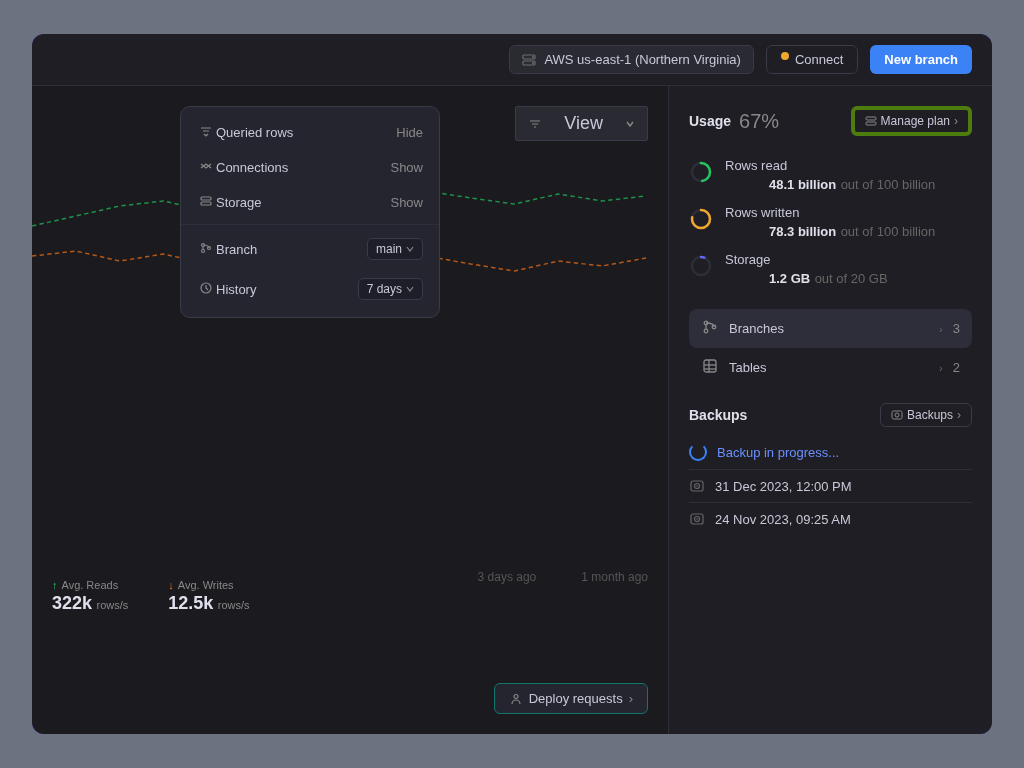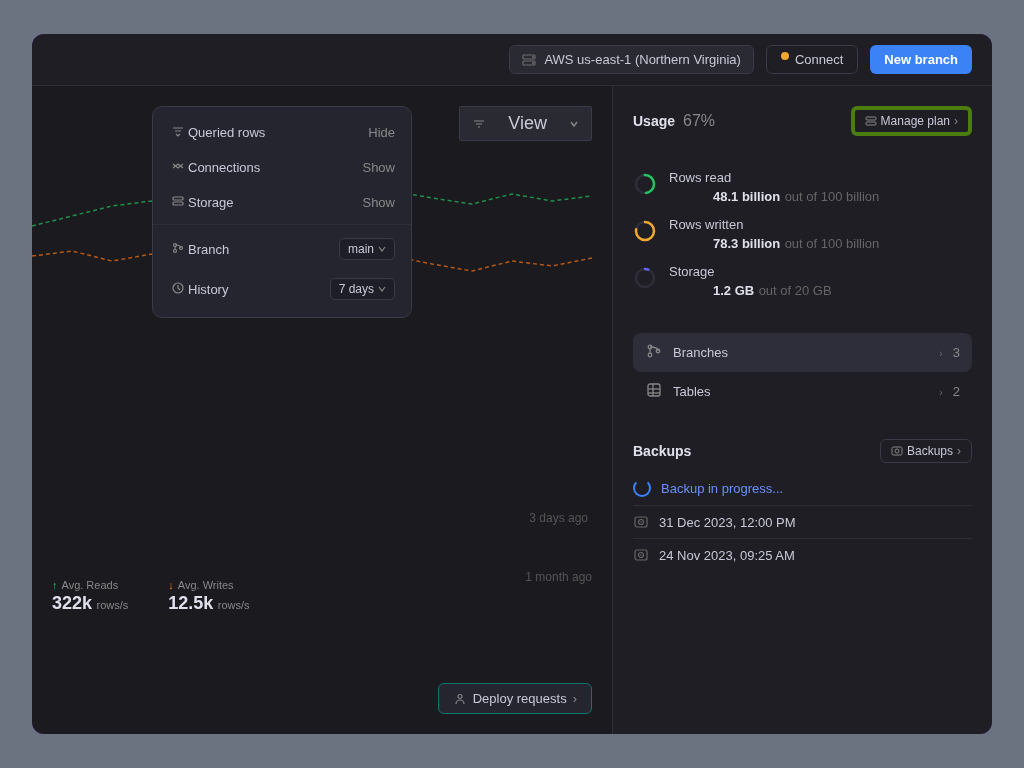--- a/index.html
+++ b/index.html
@@ -211,48 +211,48 @@
       color: #c8c8d8;
       font-size: 13px;
       cursor: pointer;
     }
     .timeline-item {
       color: #555;
       font-size: 12px;
     }
     
     .right-panel {
-      width: 380px;
+      width: 324px;
       background: #1e1e24;
       border-left: 1px solid #2e2e38;
       overflow-y: auto;
       padding: 20px;
       display: flex;
       flex-direction: column;
-      gap: 28px;
+      gap: 16px;
     }
     
     .usage-header {
       display: flex;
       align-items: center;
       justify-content: space-between;
     }
     .usage-title-row {
       display: flex;
       align-items: center;
       gap: 8px;
     }
     .usage-title {
       color: #e0e0ec;
       font-size: 14px;
       font-weight: 600;
     }
     .usage-pct {
       color: #888;
-      font-size: 16px;
+      font-size: 20px;
     }
     .manage-plan-btn {
       display: flex;
       align-items: center;
       gap: 4px;
       background: transparent;
       border: 4px solid #4d7c0f;
       border-radius: 6px;
       padding: 4px 10px;
       color: #c8c8d8;
@@ -514,21 +514,21 @@
             <span class="down">↓</span>
             <span>Avg. Writes</span>
           </div>
           <div>
             <span class="stat-value">12.5k</span>
             <span class="stat-unit">rows/s</span>
           </div>
         </div>
       </div>
 
-      <div style="position: absolute; bottom: 150px; right: 20px; display: flex; flex-direction: column; align-items: center; gap: 45px;">
+      <div style="position: absolute; bottom: 150px; right: 20px; display: flex; flex-direction: row; align-items: flex-start; gap: 45px;">
         <span class="timeline-item">3 days ago</span>
         <span class="timeline-item">1 month ago</span>
       </div>
 
       <div class="deploy-btn-wrapper">
         <button class="deploy-btn">
           <svg width="14" height="14" viewBox="0 0 14 14" fill="none">
             <circle cx="7" cy="4.5" r="2" stroke="#888" stroke-width="1.2"></circle>
             <path d="M3 12c0-2.2 1.8-4 4-4s4 1.8 4 4" stroke="#888" stroke-width="1.2" fill="none"></path>
           </svg>

